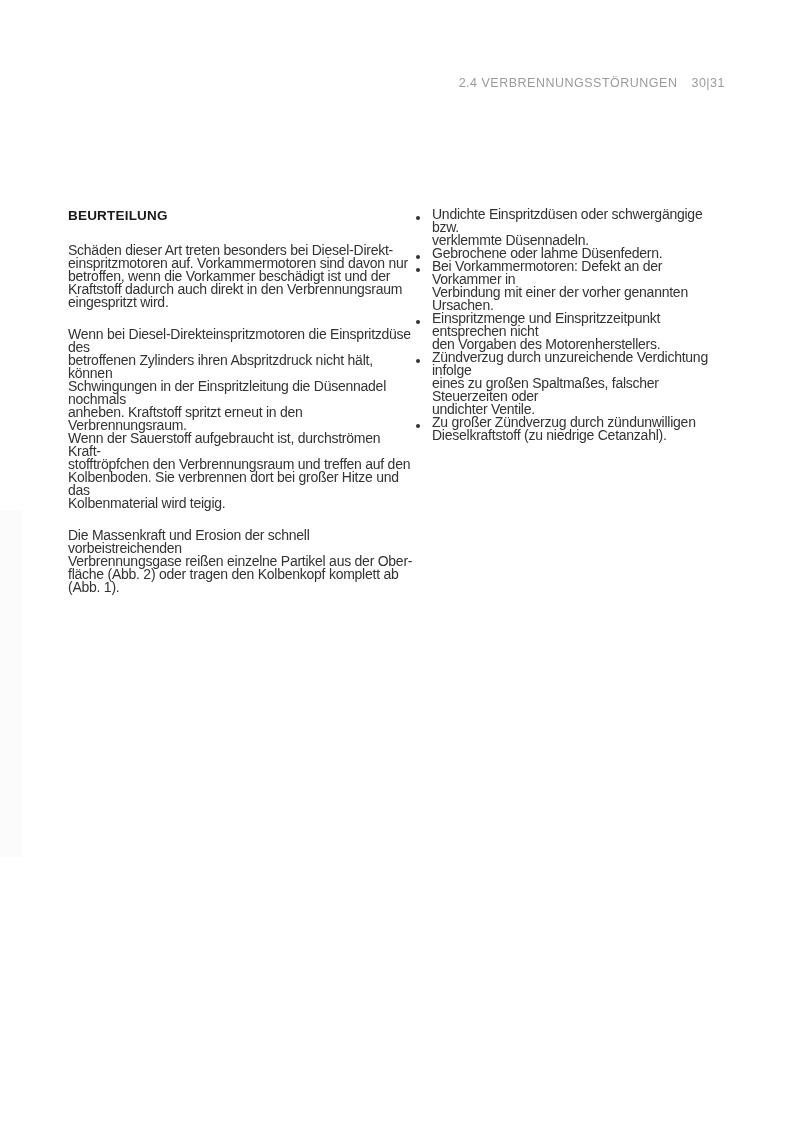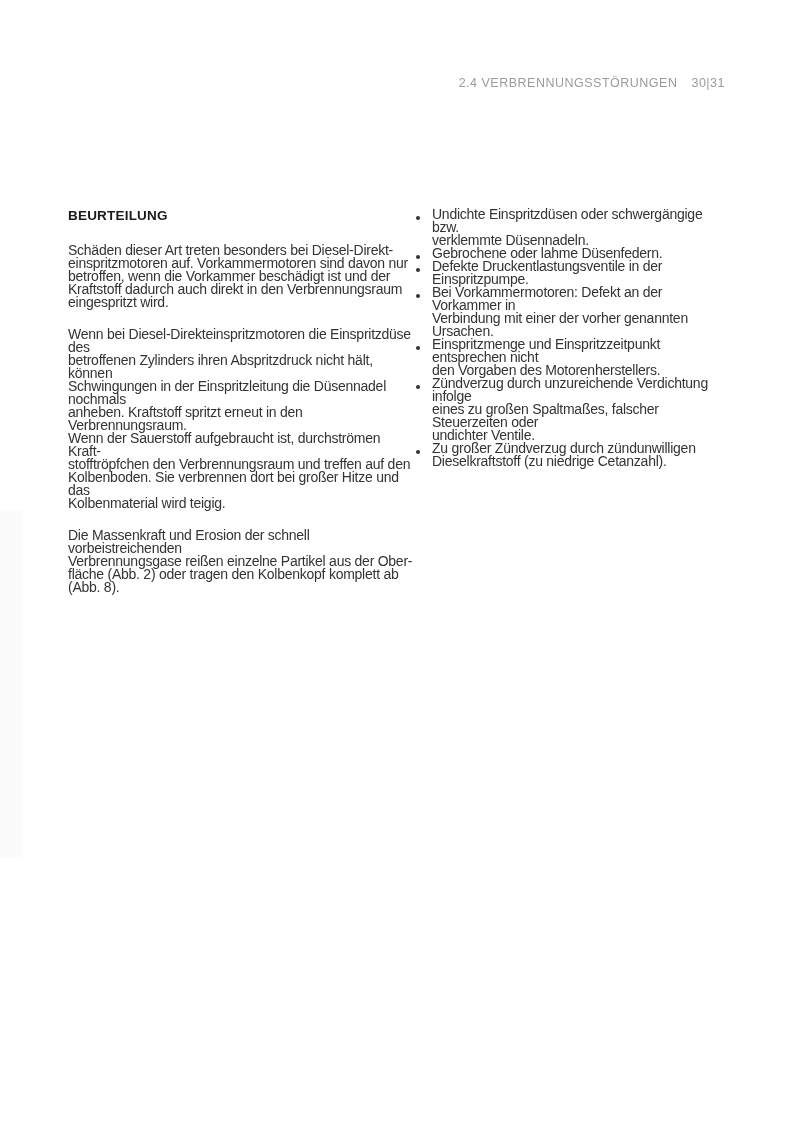--- a/index.html
+++ b/index.html
@@ -115,30 +115,29 @@
 betroffenen Zylinders ihren Abspritzdruck nicht hält, können
 Schwingungen in der Einspritzleitung die Düsennadel nochmals
 anheben. Kraftstoff spritzt erneut in den Verbrennungsraum.
 Wenn der Sauerstoff aufgebraucht ist, durchströmen Kraft-
 stofftröpfchen den Verbrennungsraum und treffen auf den
 Kolbenboden. Sie verbrennen dort bei großer Hitze und das
 Kolbenmaterial wird teigig.</p>
         <p class="para">Die Massenkraft und Erosion der schnell vorbeistreichenden
 Verbrennungsgase reißen einzelne Partikel aus der Ober-
 fläche (Abb. 2) oder tragen den Kolbenkopf komplett ab
-(Abb. 8).</p>
+(Abb. 1).</p>
       </div>
     </div>
 
     <div class="col-right">
       <ul class="cause-list body-text">
         <li>Undichte Einspritzdüsen oder schwergängige bzw.
 verklemmte Düsennadeln.</li>
         <li>Gebrochene oder lahme Düsenfedern.</li>
-        <li>Defekte Druckentlastungsventile in der Einspritzpumpe.</li>
         <li>Bei Vorkammermotoren: Defekt an der Vorkammer in
 Verbindung mit einer der vorher genannten Ursachen.</li>
         <li>Einspritzmenge und Einspritzzeitpunkt entsprechen nicht
 den Vorgaben des Motorenherstellers.</li>
         <li>Zündverzug durch unzureichende Verdichtung infolge
 eines zu großen Spaltmaßes, falscher Steuerzeiten oder
 undichter Ventile.</li>
         <li>Zu großer Zündverzug durch zündunwilligen
 Dieselkraftstoff (zu niedrige Cetanzahl).</li>
       </ul>

